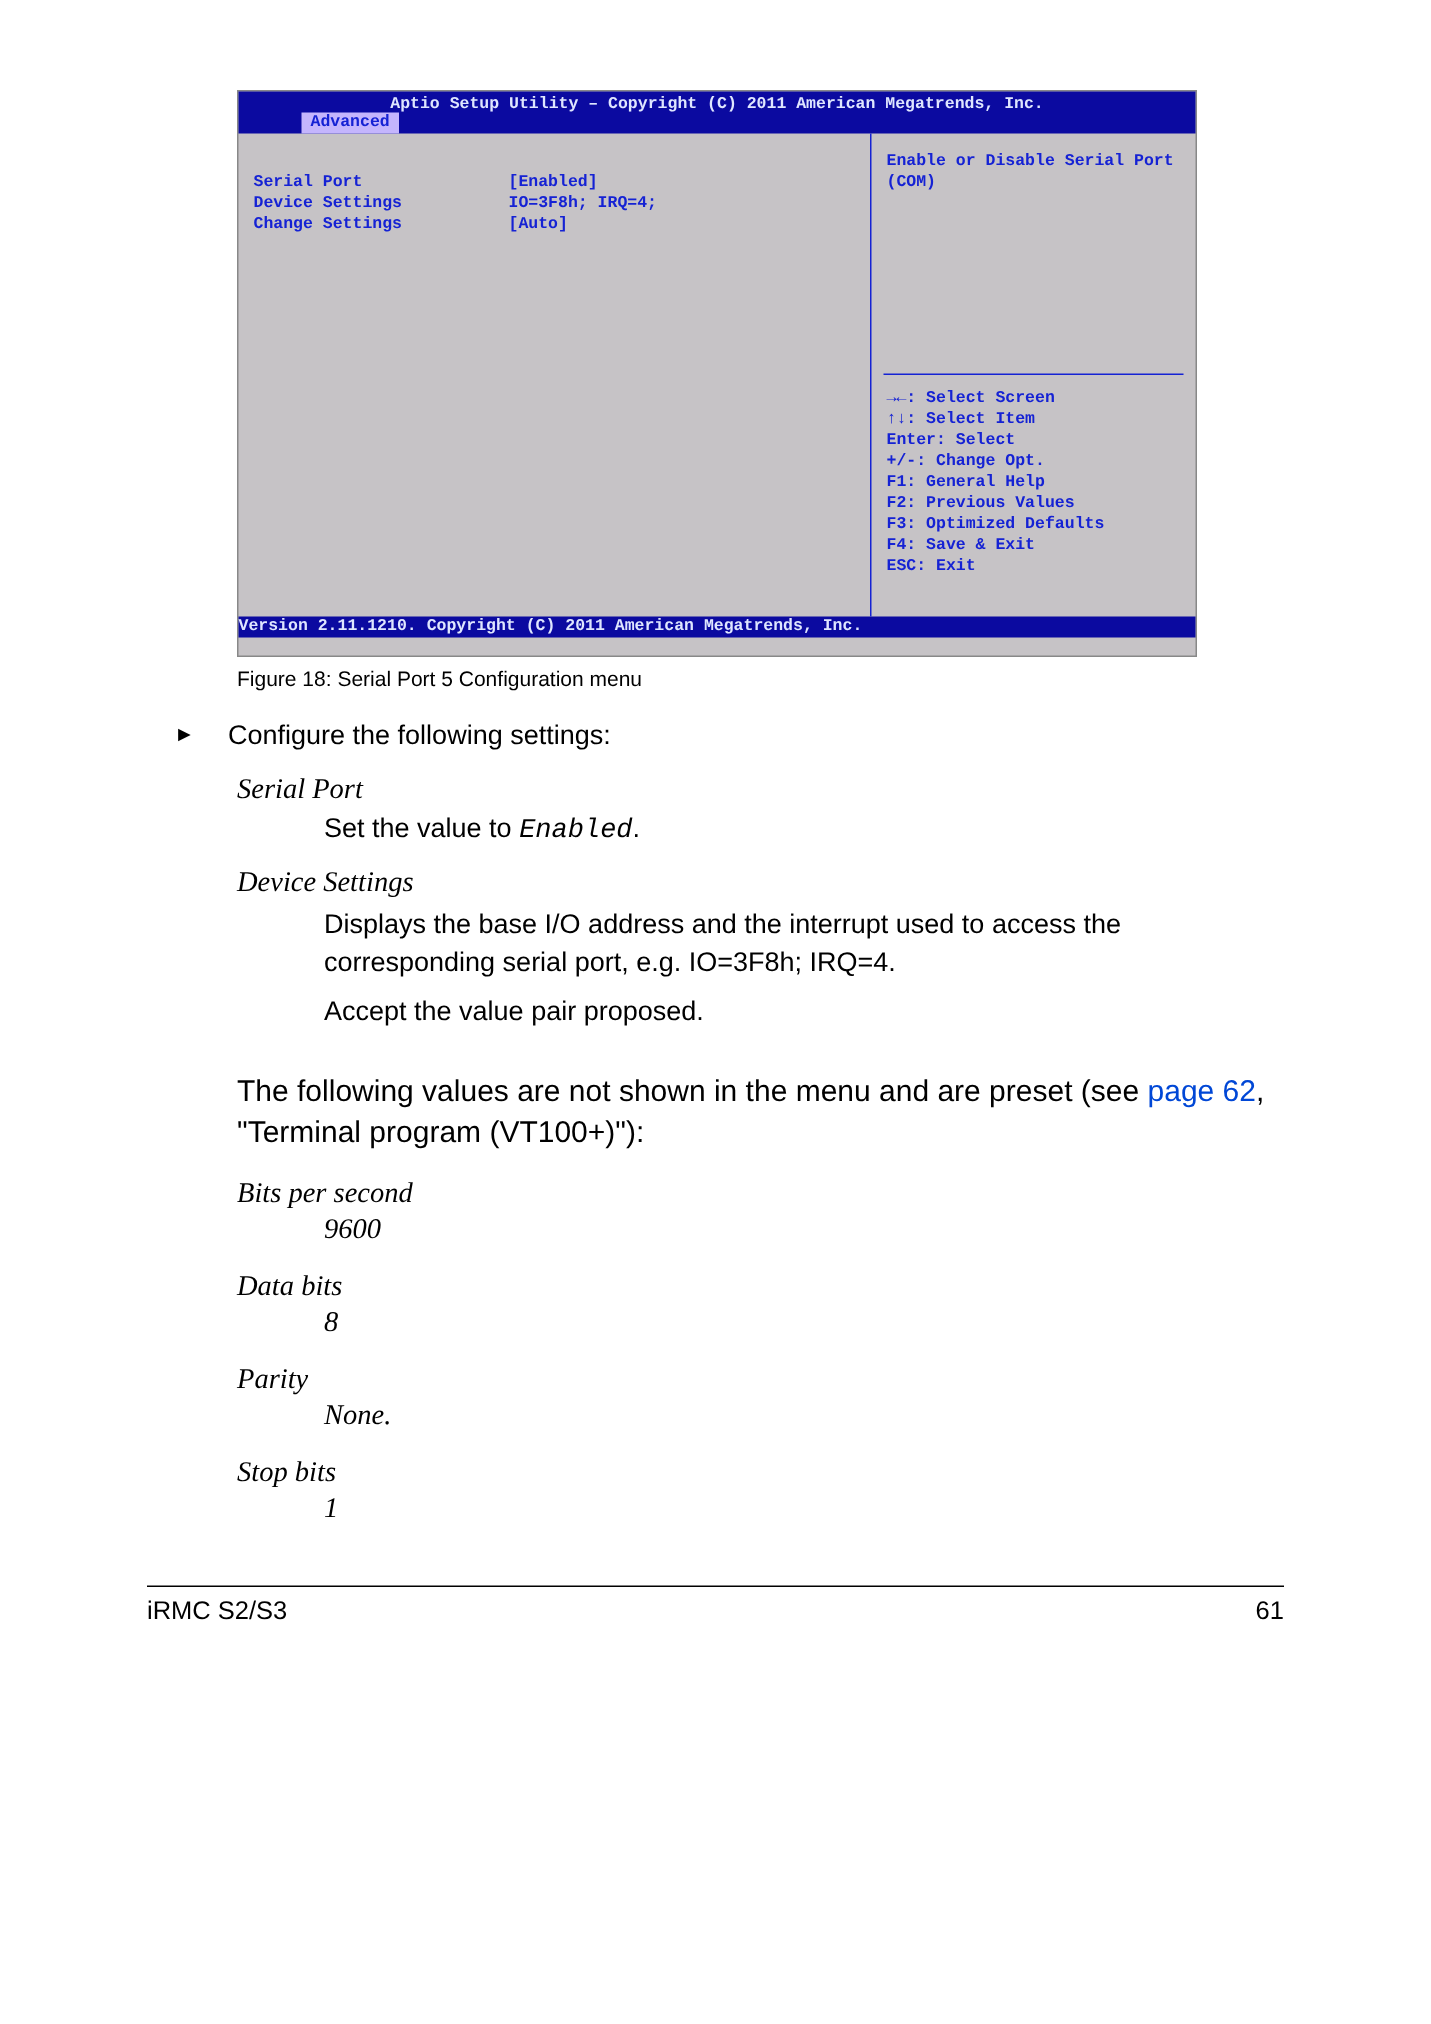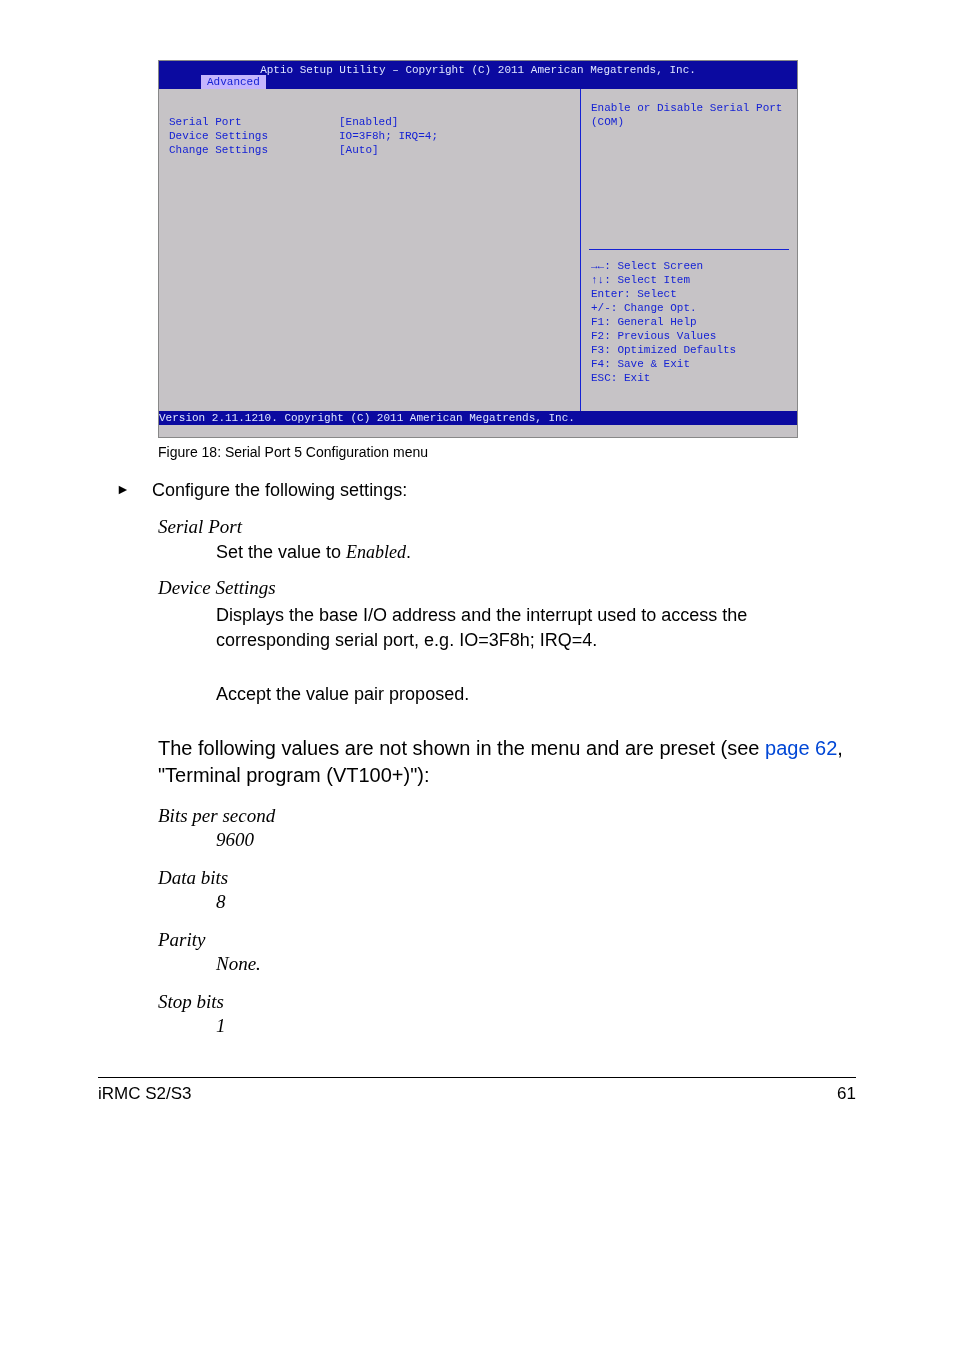--- a/index.html
+++ b/index.html
@@ -4,21 +4,21 @@
 <style>
   * { box-sizing: border-box; margin: 0; padding: 0; }
   html, body { width: 954px; background: #fff; font-family: Arial, Helvetica, sans-serif; color: #000; }
   .page { width: 954px; padding: 60px 98px 40px 98px; }
   .header-bar { border-bottom: 2px solid #000; padding-bottom: 6px; margin-bottom: 28px; }
   .header-title { font-weight: bold; font-size: 20px; text-align: right; }
   .figure-wrap { margin-left: 60px; }
   .bios-shot {
     width: 640px; height: 378px; background: #c6c3c6; border: 1px solid #888;
     font-family: "Courier New", monospace; font-size: 11px; line-height: 14px;
-    position: relative; color: #1522d4;
+    position: relative; color: #1522d4; font-weight: bold;
   }
   .bios-top {
     background: #0b0aa0; color: #dfe6ff; height: 28px; padding: 2px 0 0 0;
     text-align: center; white-space: pre;
   }
   .bios-tab {
     position: absolute; top: 14px; left: 42px; background: #c4b5fd;
     color: #1522d4; padding: 0 6px; height: 14px; line-height:14px;
   }
   .bios-body { display:flex; height: 322px; }
@@ -33,21 +33,21 @@
   .bios-footer {
     background: #0b0aa0; color: #dfe6ff; height: 14px; text-align:left;
   }
   .caption { font-size: 14px; margin-top: 6px; margin-bottom: 18px; }
   .step-line { display:flex; align-items:flex-start; margin: 0 0 14px 18px; font-size: 18px; }
   .step-marker { width: 36px; flex-shrink:0; font-size: 14px; padding-top:3px; }
   .body-text { font-size: 18px; line-height: 1.35; }
   .term-label { font-style: italic; font-family: "Times New Roman", Times, serif; font-size: 19px; margin-left: 60px; margin-top: 14px; }
   .term-label.first { margin-top: 8px; }
   .term-value { margin-left: 118px; font-size: 18px; margin-top: 4px; }
-  .term-value .ital { font-style: italic; font-family: Liberation Serif, serif; }
+  .term-value .ital { font-style: italic; font-family: Liberation Mono, monospace; }
   .preset-intro { margin-left: 60px; font-size: 20px; line-height:1.35; margin-top: 29px; }
   .preset-intro .link { color: #0047d6; }
   .preset-label { font-style: italic; font-family: "Times New Roman", Times, serif; font-size: 19px; margin-left: 60px; margin-top: 16px; }
   .preset-val { font-style: italic; font-family: "Times New Roman", Times, serif; font-size: 19px; margin-left: 118px; margin-top: 2px; }
   .footer { border-top: 1px solid #000; margin-top: 40px; padding-top: 6px; display:flex; justify-content:space-between; font-size: 17px; }
 </style>
 </head>
 <body>
 
 <div class="page">
@@ -103,21 +103,21 @@
     <div class="body-text">Configure the following settings:</div>
   </div>
 
   <div class="term-label first">Serial Port</div>
   <div class="term-value">
     <span>Set the value to </span><span class="ital">Enabled</span><span>.</span>
   </div>
 
   <div class="term-label"> Device Settings</div>
   <div class="term-value body-text">Displays the base I/O address and the interrupt used to access the corresponding serial port, e.g. IO=3F8h; IRQ=4.</div>
-  <div class="term-value body-text" style="margin-top:30px">Accept the value pair proposed.</div>
+  <div class="term-value body-text" style="margin-top:9px">Accept the value pair proposed.</div>
 
   <div class="preset-intro">
     <span>The following values are not shown in the menu and are preset (see </span><span class="link">page 62</span><span>, "Terminal program (VT100+)"):</span>
   </div>
 
   <div class="preset-label">Bits per second</div>
   <div class="preset-val">9600</div>
 
   <div class="preset-label">Data bits</div>
   <div class="preset-val">8</div>

